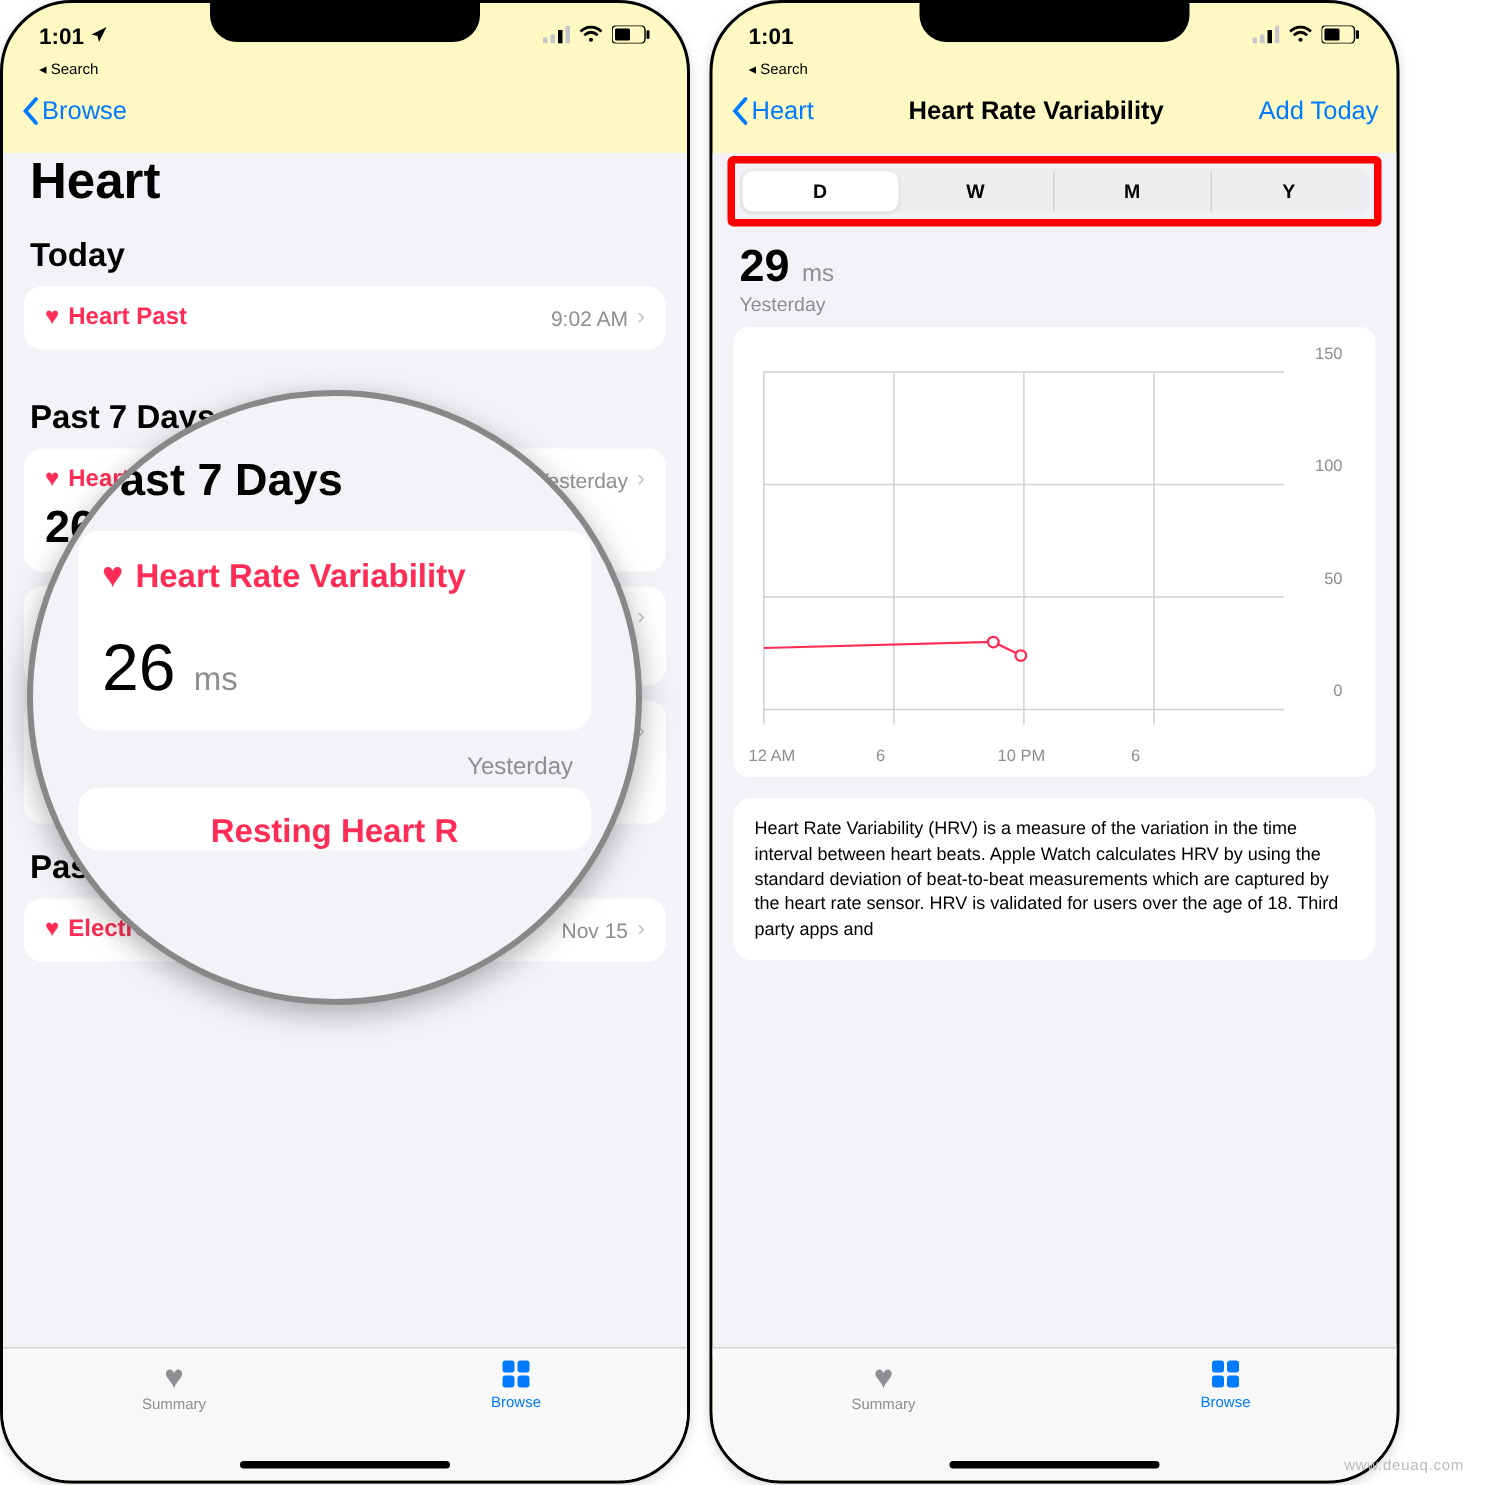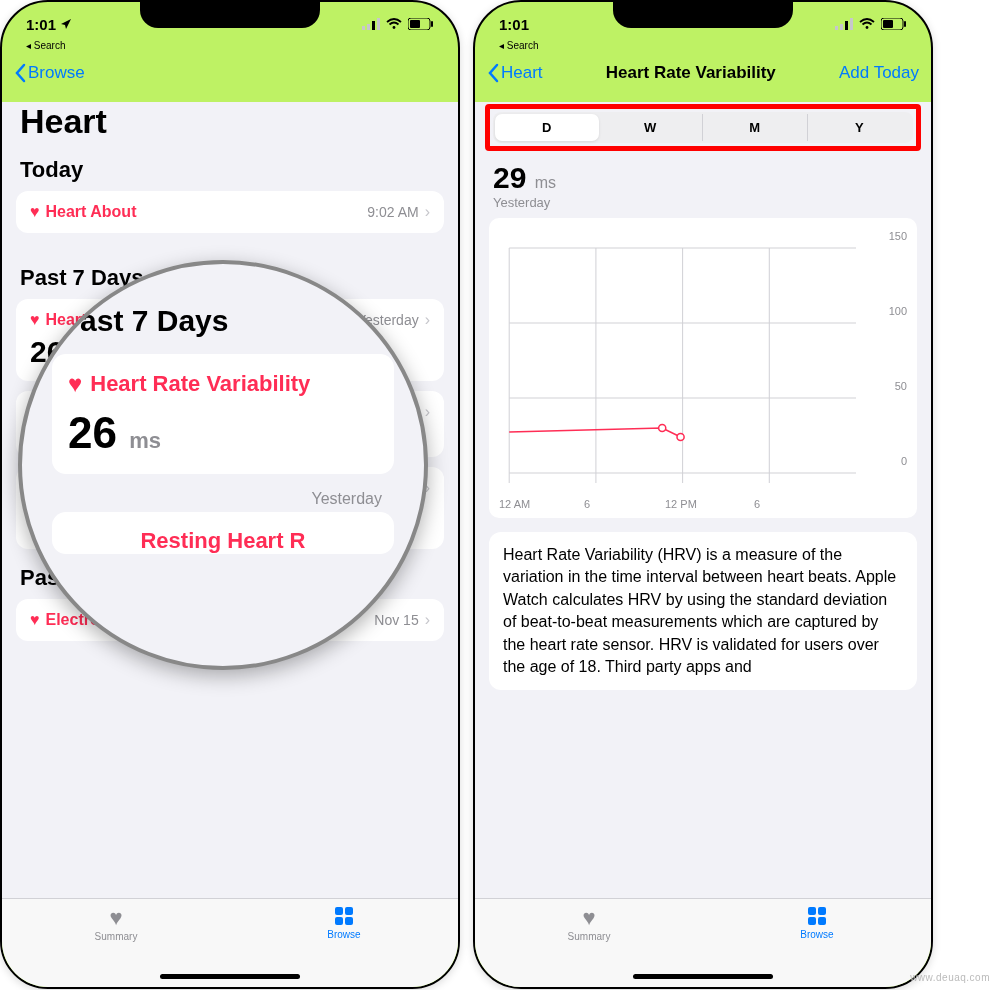--- a/index.html
+++ b/index.html
@@ -1,17 +1,17 @@
 <!DOCTYPE html>
 <html><head>
 <meta charset="utf-8">
 <style>
   body{margin:0;background:#fff;font-family:-apple-system,Helvetica,Arial,sans-serif;width:1000px;height:990px;overflow:hidden}
   .stage{display:flex;gap:13px;padding:0;position:relative}
-  .phone{width:456px;height:985px;border:2px solid #000;border-radius:48px;background:#bef264;overflow:hidden;position:relative;box-shadow:0 2px 8px rgba(0,0,0,0.15)}
+  .phone{width:456px;height:985px;border:2px solid #000;border-radius:48px;background:#fef9c3;overflow:hidden;position:relative;box-shadow:0 2px 8px rgba(0,0,0,0.15)}
   .notch{position:absolute;top:0;left:50%;transform:translateX(-50%);width:180px;height:26px;background:#000;border-radius:0 0 18px 18px;z-index:20}
   .statusbar{height:44px;display:flex;align-items:center;justify-content:space-between;padding:0 24px;font-size:15px;font-weight:600}
   .sb-left{display:flex;align-items:center;gap:4px}
   .sb-right{display:flex;align-items:center;gap:6px}
   .subline{font-size:10px;padding:0 24px;margin-top:-6px;color:#000}
   .navbar{height:44px;display:flex;align-items:center;justify-content:space-between;padding:0 12px;font-size:17px}
   .nav-back{color:#007aff;display:flex;align-items:center;font-size:17px}
   .nav-back svg{margin-right:2px}
   .nav-title{font-weight:600;font-size:17px}
   .nav-action{color:#007aff;font-size:17px}
@@ -33,38 +33,38 @@
   
   .seg-wrap{margin:2px 10px 10px;border:5px solid #ff0000;border-radius:4px;padding:3px}
   .seg{display:flex;background:#eeeef0;border-radius:8px;padding:2px}
   .seg-item{flex:1;text-align:center;padding:6px 0;font-size:13px;font-weight:600;color:#000;border-right:1px solid #d1d1d6}
   .seg-item:last-child{border-right:none}
   .seg-item.active{background:#fff;border-radius:7px;border-right:none;box-shadow:0 1px 3px rgba(0,0,0,0.1)}
   .avg-label{font-size:12px;color:#8e8e93;margin-left:18px;letter-spacing:0.5px}
   .avg-val{font-size:30px;font-weight:600;margin:0 18px}
   .avg-sub{font-size:13px;color:#8e8e93;margin:0 18px 8px}
   .chart-box{background:#fff;margin:0 14px 14px;border-radius:10px;padding:10px;height:280px;position:relative}
-  .ylab{position:absolute;right:10px;font-size:11px;color:#8e8e93}
+  .ylab{position:absolute;right:22px;font-size:11px;color:#8e8e93}
   .xlab{position:absolute;bottom:8px;font-size:11px;color:#8e8e93}
   .line{stroke:#d1d1d6;stroke-width:1}
   .dataline{stroke:#ff2d55;stroke-width:1.5;fill:none}
   .pt{fill:#fff;stroke:#ff2d55;stroke-width:1.5}
   .about-card h3{font-size:22px;font-weight:700;margin:0 0 10px}
-  .about-card p{font-size:16px;line-height:1.4;margin:0;color:#000}
+  .about-card p{font-size:12px;line-height:1.4;margin:0;color:#000}
   
   .magnifier{position:absolute;top:260px;left:18px;width:402px;height:402px;border-radius:50%;border:4px solid #888;background:#f2f2f7;overflow:hidden;box-shadow:0 6px 20px rgba(0,0,0,0.3);z-index:30}
   .mag-inner{padding:40px 30px}
   .mag-inner h2{font-size:30px;font-weight:700;margin:0 8px 16px}
   .mag-card{background:#fff;border-radius:14px;padding:16px}
   .mag-metric-name{color:#ff2d55;font-size:22px;font-weight:600;display:flex;align-items:center;gap:8px}
-  .mag-val{font-size:44px;font-weight:700;margin-top:10px}
+  .mag-val{font-size:44px;font-weight:400;margin-top:23px}
   .mag-unit{font-size:22px;color:#8e8e93}
   .mag-sub{color:#8e8e93;text-align:right;font-size:16px;margin:16px 12px 4px}
   .mag-resting{color:#ff2d55;font-size:22px;font-weight:600;text-align:center;margin-top:4px}
-  .watermark{position:absolute;right:10px;bottom:6px;font-size:10px;color:#bbb;letter-spacing:0.5px}
+  .watermark{position:absolute;right:24px;bottom:6px;font-size:10px;color:#bbb;letter-spacing:0.5px}
 </style>
 </head>
 <body>
 
 <div class="stage">
 
 <div class="phone">
   <div class="notch"></div>
   <div class="statusbar">
     <div class="sb-left">
@@ -106,21 +106,21 @@
     </div>
   </div>
 
   <div class="content">
     <h1 class="big">Heart</h1>
     <h2 class="sect">Today</h2>
 
     <div class="card">
       <div class="row">
         <span class="heart">♥</span>
-        <span class="metric-name">Heart About</span>
+        <span class="metric-name">Heart Past</span>
         <span class="timestamp">9:02 AM</span>
         <span class="chev">›</span>
       </div>
     </div>
 
     <div style="height:18px"></div>
     <h2 class="sect" style="margin-top:4px">Past 7 Days</h2>
 
     <div class="card">
       <div class="row">
@@ -245,21 +245,21 @@
         <polyline class="dataline" points="10,204 160,200 178,209"></polyline>
         <circle class="pt" cx="160" cy="200" r="3.5"></circle>
         <circle class="pt" cx="178" cy="209" r="3.5"></circle>
       </svg>
       <div class="ylab" style="top:12px">150</div>
       <div class="ylab" style="top:87px">100</div>
       <div class="ylab" style="top:162px">50</div>
       <div class="ylab" style="top:237px">0</div>
       <div class="xlab" style="left:10px">12 AM</div>
       <div class="xlab" style="left:95px">6</div>
-      <div class="xlab" style="left:176px">12 PM</div>
+      <div class="xlab" style="left:176px">10 PM</div>
       <div class="xlab" style="left:265px">6</div>
     </div>
 
     <div class="card about-card">
       <p>Heart Rate Variability (HRV) is a measure of the variation in the time interval between heart beats. Apple Watch calculates HRV by using the standard deviation of beat-to-beat measurements which are captured by the heart rate sensor. HRV is validated for users over the age of 18. Third party apps and</p>
     </div>
   </div>
 
   <div class="tabbar">
     <div class="tab">

